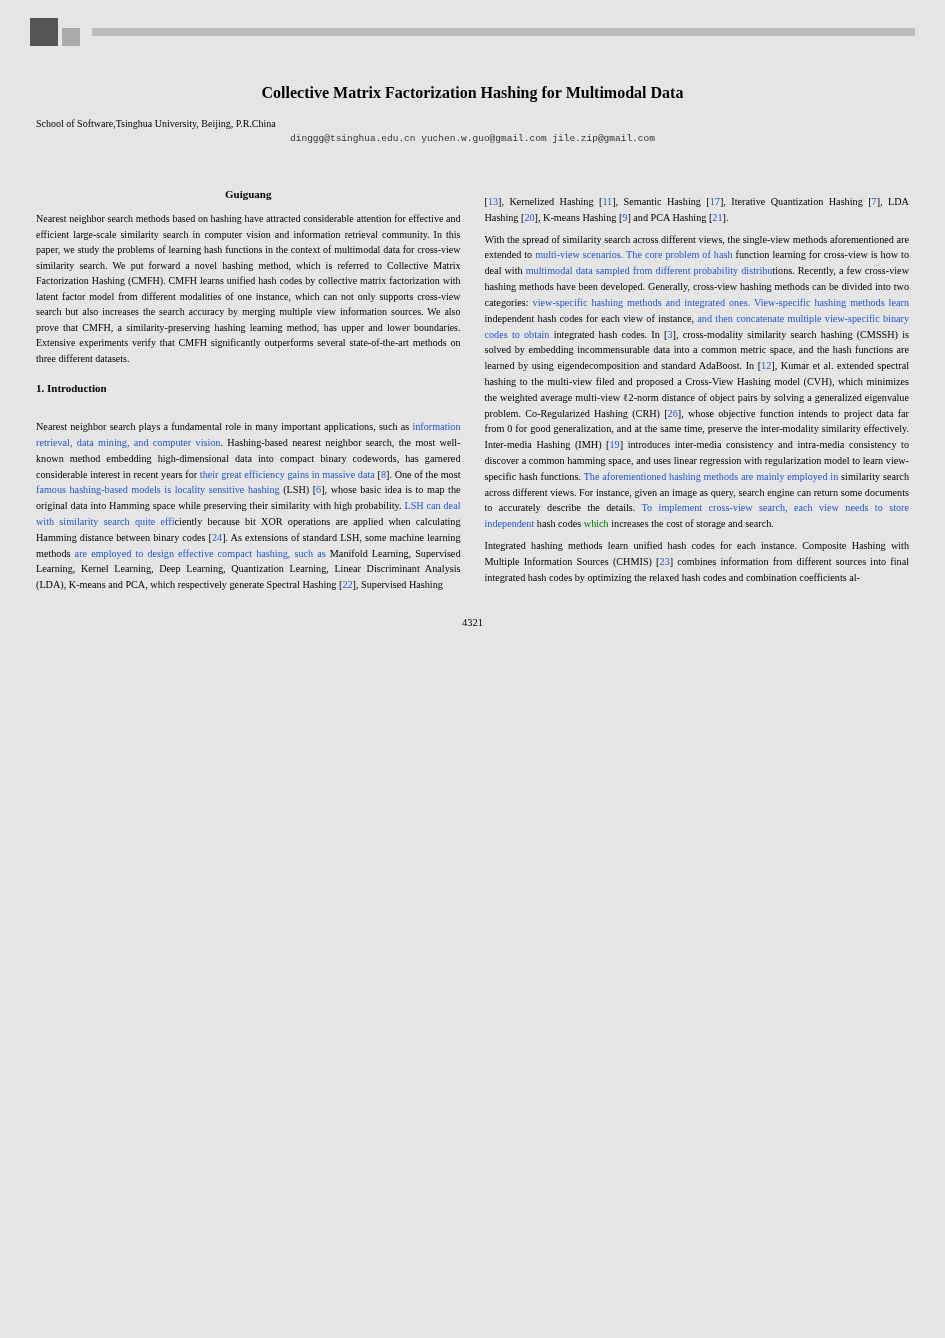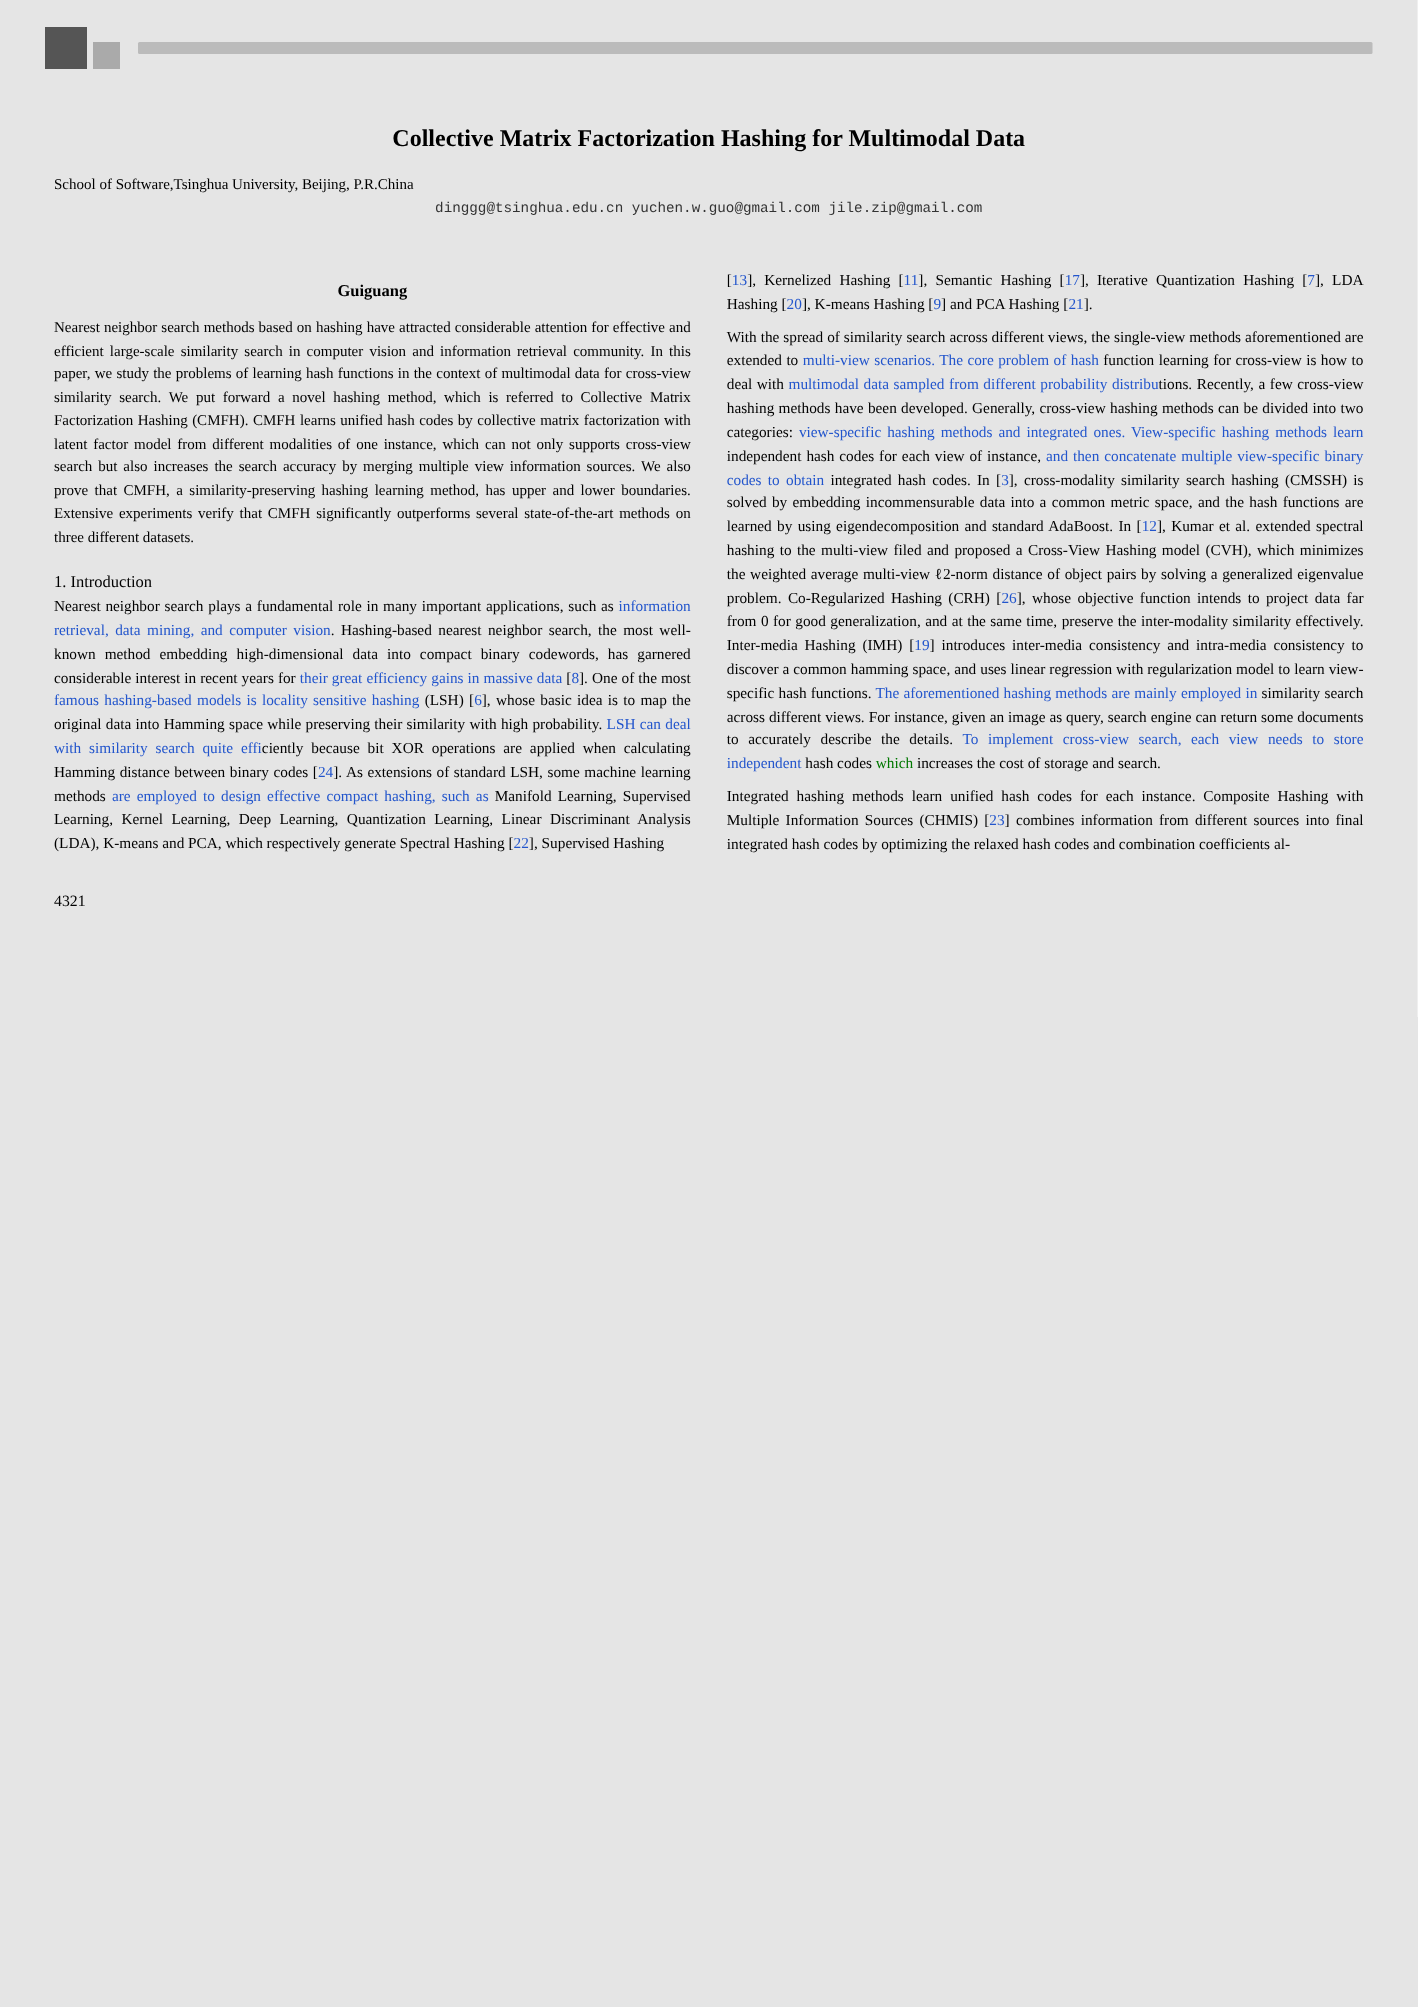--- a/index.html
+++ b/index.html
@@ -95,27 +95,28 @@
       margin-bottom: 8px;
       margin-top: 10px;
     }
     .abstract-text {
       font-size: 10px;
       line-height: 1.55;
       text-align: justify;
     }
     .section-heading {
       font-size: 11px;
-      font-weight: normal;
+      font-weight: bold;
       margin-top: 14px;
-      margin-bottom: 0;
+      margin-bottom: 22px;
     }
     .link { color: #2255cc; text-decoration: none; }
     .green { color: #007700; }
     .page-number {
+      text-align: center;
       margin-top: 18px;
       font-size: 10.5px;
       padding-bottom: 18px;
     }
     .ref { color: #2255cc; }
     p { margin-bottom: 6px; }
   </style>
 </head>
 <body>
 
@@ -146,21 +147,21 @@
         </div>
 
         <div class="section-heading">1. Introduction</div>
 
         <p>
           Nearest neighbor search plays a fundamental role in many important applications, such as <span class="link">information retrieval, data mining, and computer vision</span>. Hashing-based nearest neighbor search, the most well-known method embedding high-dimensional data into compact binary codewords, has garnered considerable interest in recent years for <span class="link">their great efficiency gains in massive data</span> [<span class="ref">8</span>]. One of the most <span class="link">famous hashing-based models is locality sensitive hashing</span> (LSH) [<span class="ref">6</span>], whose basic idea is to map the original data into Hamming space while preserving their similarity with high probability. <span class="link">LSH can deal with similarity search quite effi</span>ciently because bit XOR operations are applied when calculating Hamming distance between binary codes [<span class="ref">24</span>]. As extensions of standard LSH, some machine learning methods <span class="link">are employed to design effective compact hashing, such as</span> Manifold Learning, Supervised Learning, Kernel Learning, Deep Learning, Quantization Learning, Linear Discriminant Analysis (LDA), K-means and PCA, which respectively generate Spectral Hashing [<span class="ref">22</span>], Supervised Hashing
         </p>
       </div>
 
       <div class="col">
-        <p style="margin-top:4px; padding-top:0;">
+        <p style="margin-top:18px; padding-top:0;">
           [<span class="ref">13</span>], Kernelized Hashing  [<span class="ref">11</span>], Semantic Hashing  [<span class="ref">17</span>], Iterative Quantization Hashing [<span class="ref">7</span>], LDA Hashing [<span class="ref">20</span>], K-means Hashing  [<span class="ref">9</span>] and PCA Hashing [<span class="ref">21</span>].
         </p>
 
         <p>
           With the spread of similarity search across different views, the single-view methods aforementioned are extended to <span class="link">multi-view scenarios. The core problem of hash</span> function learning for cross-view is how to deal with <span class="link">multimodal data sampled from different probability distribu</span>tions. Recently, a few cross-view hashing methods have been developed. Generally, cross-view hashing methods can be divided into two categories: <span class="link">view-specific hashing methods and integrated ones. View-specific hashing methods learn</span> independent hash codes for each view of instance, <span class="link">and then concatenate multiple view-specific binary codes to obtain</span> integrated hash codes. In [<span class="ref">3</span>], cross-modality similarity search hashing (CMSSH) is solved by embedding incommensurable data into a common metric space, and the hash functions are learned by using eigendecomposition and standard AdaBoost. In [<span class="ref">12</span>], Kumar et al. extended spectral hashing to the multi-view filed and proposed a Cross-View Hashing model (CVH), which minimizes the weighted average multi-view ℓ2-norm distance of object pairs by solving a generalized eigenvalue problem. Co-Regularized Hashing (CRH) [<span class="ref">26</span>], whose objective function intends to project data far from 0 for good generalization, and at the same time, preserve the inter-modality similarity effectively. Inter-media Hashing (IMH) [<span class="ref">19</span>] introduces inter-media consistency and intra-media consistency to discover a common hamming space, and uses linear regression with regularization model to learn view-specific hash functions. <span class="link">The aforementioned hashing methods are mainly employed in</span> similarity search across different views. For instance, given an image as query, search engine can return some documents to accurately describe the details. <span class="link">To implement cross-view search, each view needs to store independent</span> hash codes <span class="green">which</span> increases the cost of storage and search.
         </p>
 
         <p>
           Integrated hashing methods learn unified hash codes for each instance. Composite Hashing with Multiple Information Sources (CHMIS) [<span class="ref">23</span>] combines information from different sources into final integrated hash codes by optimizing the relaxed hash codes and combination coefficients al-
         </p>

